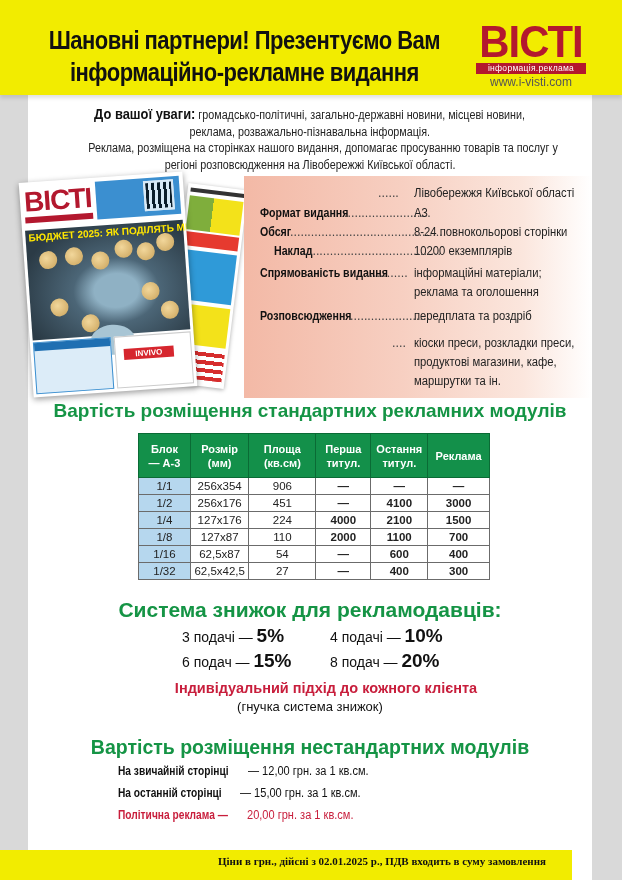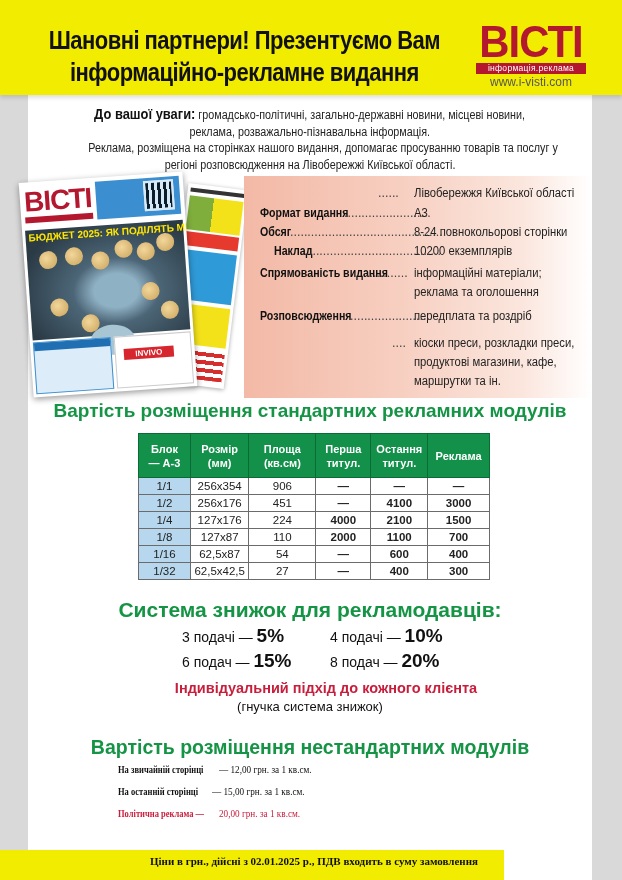--- a/index.html
+++ b/index.html
@@ -129,27 +129,27 @@
 
   .discount-title { top: 598px; font-size: 21px; }
   .disc { position: absolute; font-size: 14px; white-space: nowrap; color: #111; text-align: right; }
   .disc b { font-size: 19px; }
   .indiv { position: absolute; left: 28px; top: 680px; width: 564px; text-align: center;
     color: #c81e3c; font-weight: bold; font-size: 14.5px; margin-left: 16px; }
   .flex { position: absolute; left: 28px; top: 699px; width: 564px; text-align: center;
     font-size: 13px; color: #111; }
 
   .ns-title { top: 736px; font-size: 19.5px; }
-  .ns-row { position: absolute; left: 118px; font-size: 10px; white-space: nowrap; color: #111; font-family: Liberation Serif, serif; }
+  .ns-row { position: absolute; left: 118px; font-size: 12px; white-space: nowrap; color: #111; }
   .ns-row .k { font-weight: bold; display: inline-block; transform: scaleX(0.85); transform-origin: left; }
   .ns-row.red { color: #c81e3c; }
   .ns-row .v { display: inline-block; transform: scaleX(0.92); transform-origin: left; }
 
   .footer {
-    position: absolute; left: 0; top: 850px; width: 504px; height: 30px;
+    position: absolute; left: 0; top: 850px; width: 572px; height: 30px;
     background: #f2ec00;
   }
   .footer-text {
     position: absolute; right: 26px; top: 5px;
     font-family: "Liberation Serif", serif; font-weight: bold; font-size: 11px; color: #111;
   }
 </style>
 </head>
 <body>
 

